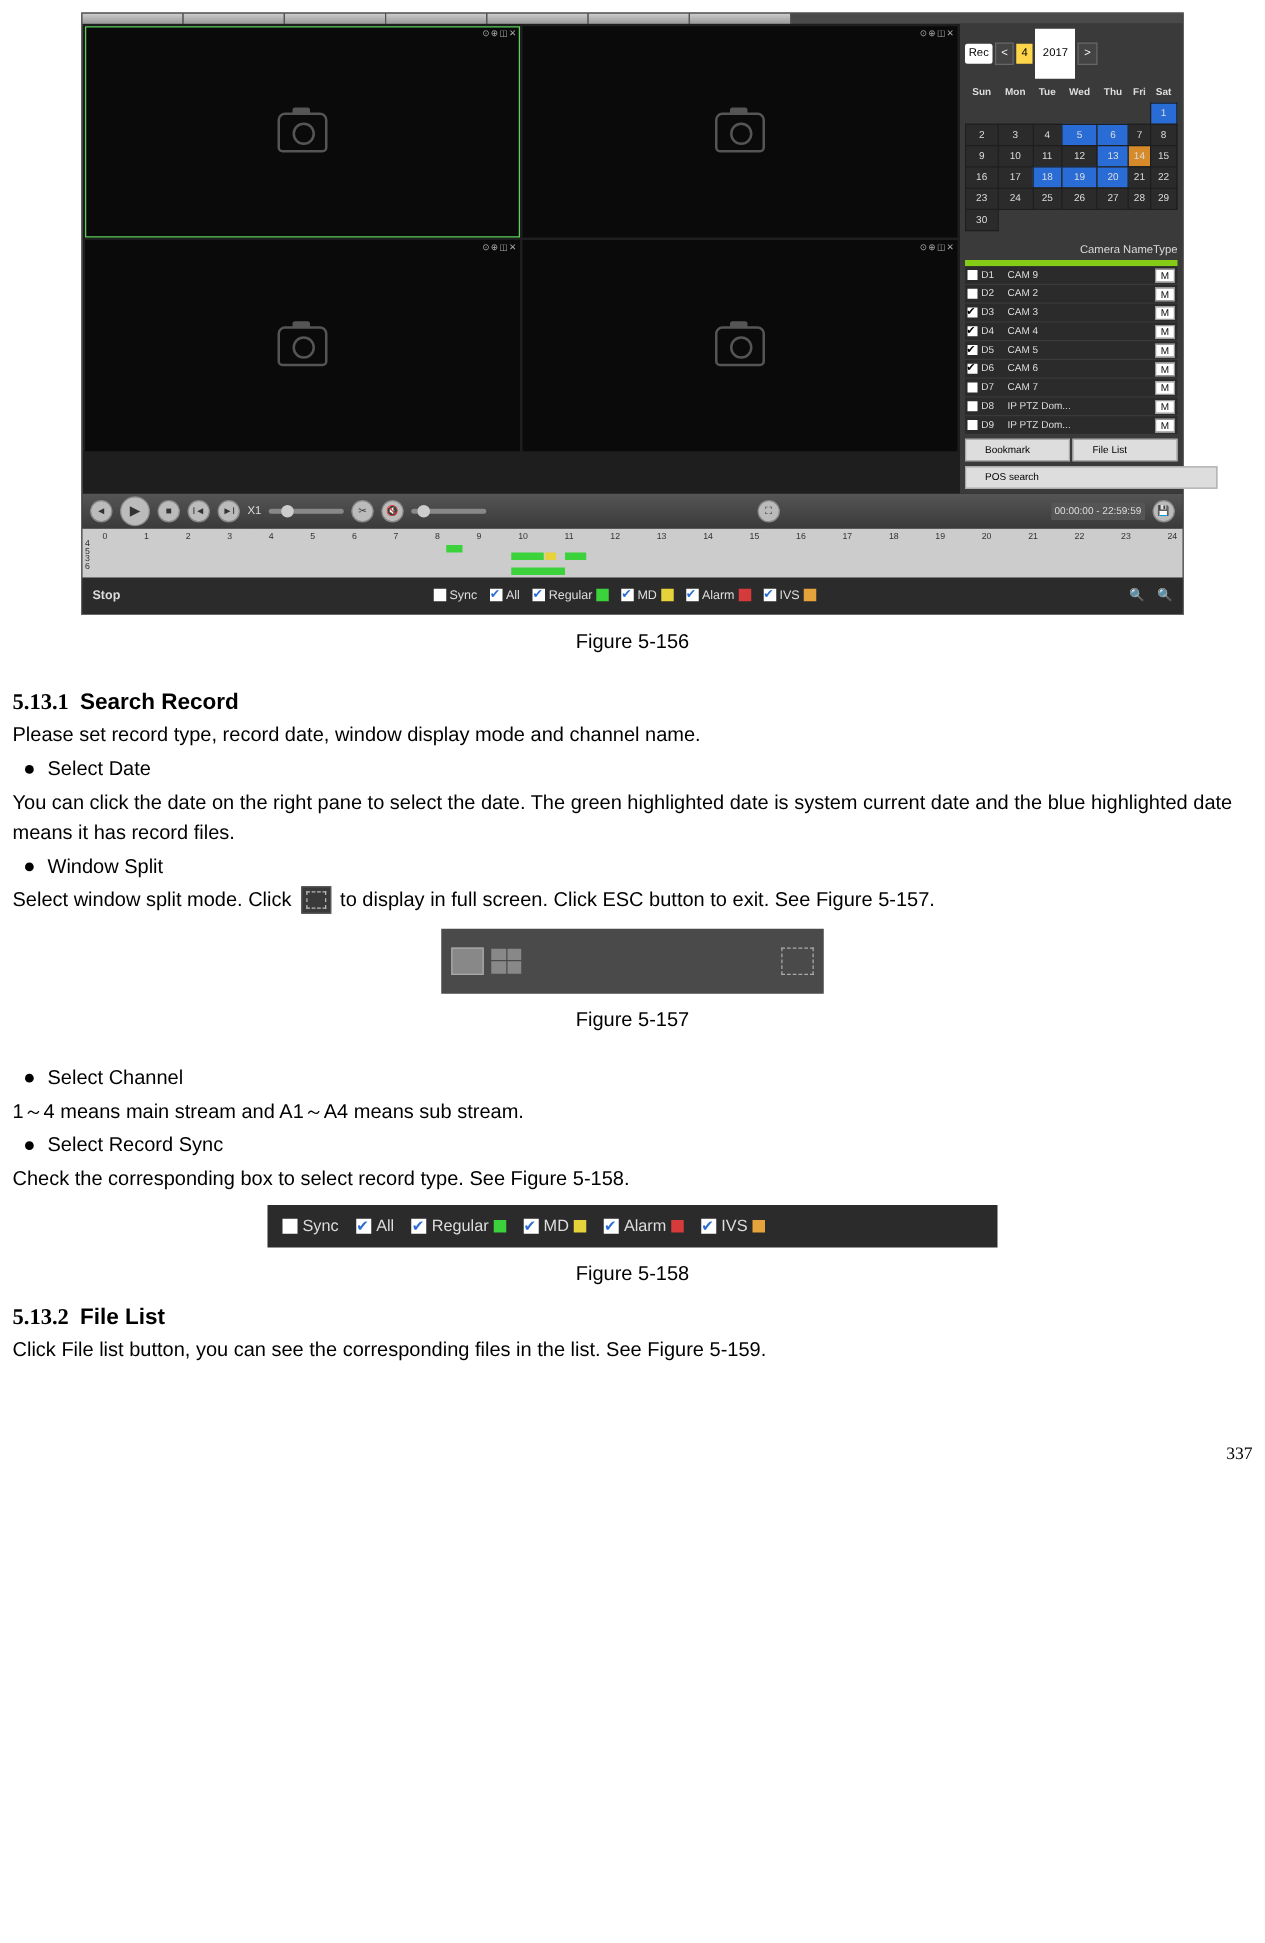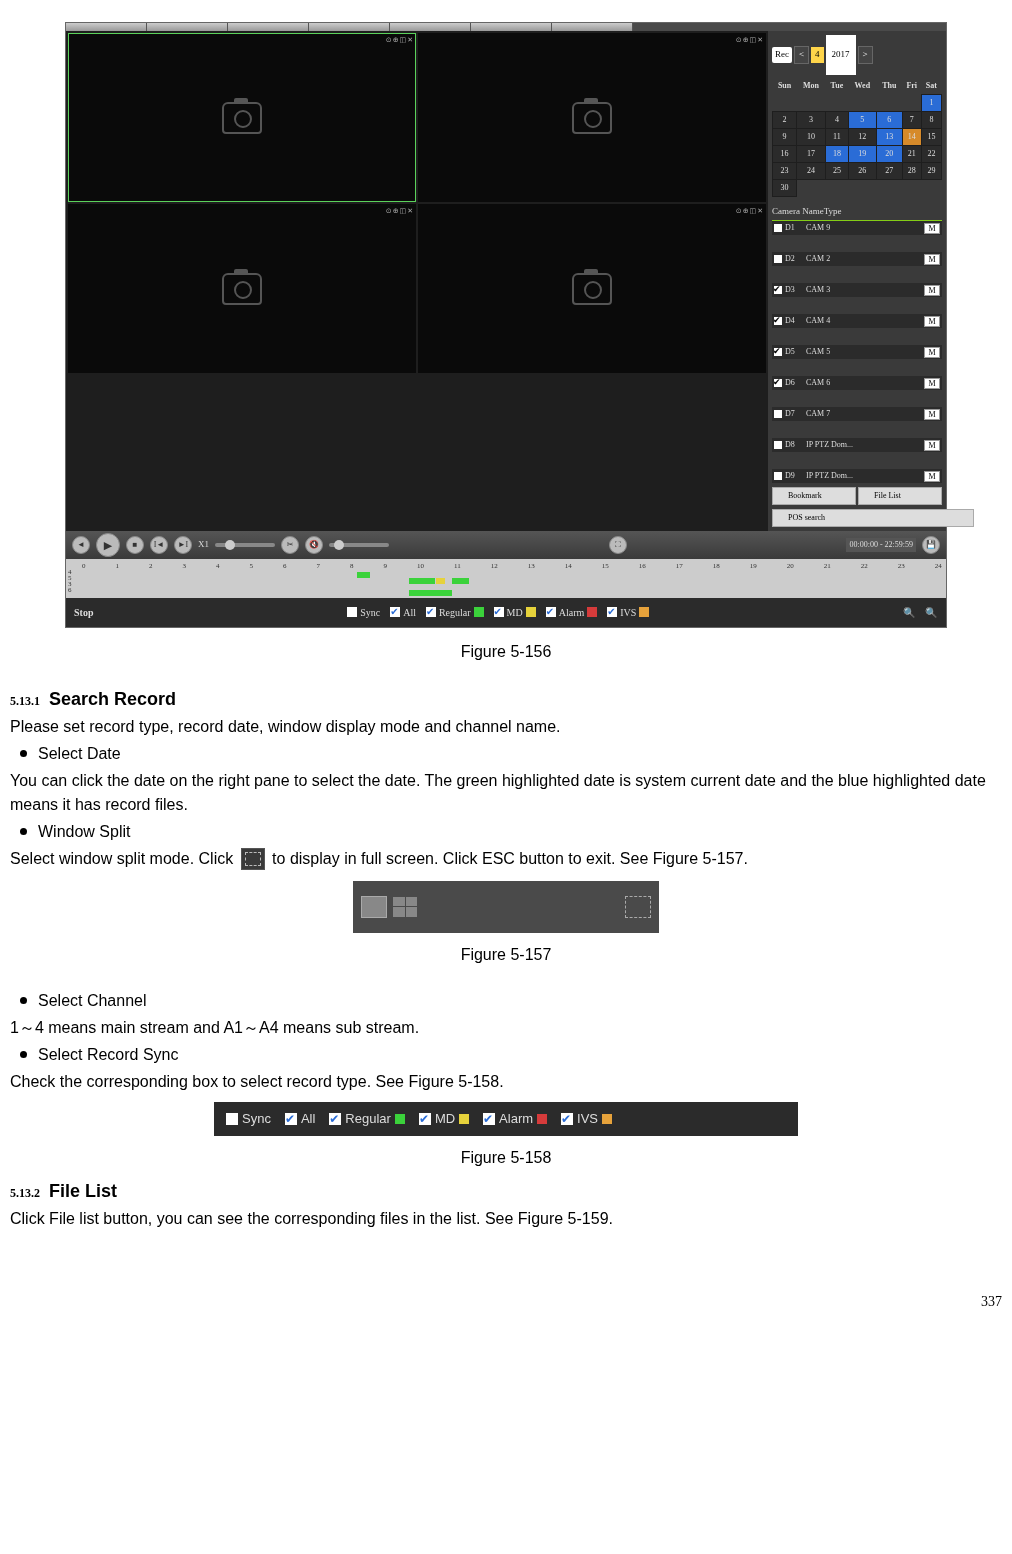--- a/index.html
+++ b/index.html
@@ -7,24 +7,23 @@
     font-size: 16px;
     color: #000;
     margin: 0;
     padding: 10px 10px 20px 10px;
     width: 992px;
     background: #fff;
     line-height: 1.5;
   }
   .app-shot {
     width: 880px;
-    margin: 12px auto;
+    margin: 0 auto;
     background: #1e1e1e;
     border: 1px solid #666;
-    font-family: Liberation Serif, serif;
   }
   .tabs-row {
     height: 8px;
     background: #4a4a4a;
     display: flex;
   }
   .tabs-row .seg { width: 80px; height: 8px; border-right: 1px solid #555; background: linear-gradient(#ccc,#999); }
   .shot-body { display: flex; }
   .panes { flex: 1; padding: 2px; }
   .pane-grid {
@@ -67,22 +66,22 @@
   .rec-row { display:flex; gap:2px; align-items:center; margin-bottom:3px;}
   .rec-chip { background:#fff; color:#000; padding:1px 3px; border-radius:2px; font-size:9px;}
   .mon-chip { background:#ffd54a; color:#000; padding:1px 4px; font-size:9px;}
   .yr-chip { background:#fff; color:#000; padding:13px 6px; font-size:9px;}
   .nav-chip { background:#444; color:#fff; padding:1px 4px; font-size:9px; border:1px solid #666;}
   .cal { width:100%; border-collapse:collapse; }
   .cal th, .cal td { text-align:center; font-size:8px; padding:2px 0; color:#ddd; }
   .cal td.cell { background:#2b2b2b; border:1px solid #1e1e1e; }
   .cal td.blue { background:#2a6cd6; }
   .cal td.orange { background:#d68a2a; }
-  .cam-hdr { display:flex; justify-content:flex-start; font-size:9px; color:#ddd; border-bottom:1px solid #84cc16; padding:2px 0; margin-top:6px;}
-  .cam-list { display:flex; flex-direction:column; gap:17px; }
+  .cam-hdr { display:flex; justify-content:flex-end; font-size:9px; color:#ddd; border-bottom:5px solid #84cc16; padding:2px 0; margin-top:6px;}
+  .cam-list { display:flex; flex-direction:column; gap:1px; }
   .cam-row { display:flex; align-items:center; gap:3px; font-size:8px; color:#ddd; background:#2b2b2b; padding:1px 2px;}
   .cam-row .cb { width:8px; height:8px; background:#fff; display:inline-block; position:relative;}
   .cam-row .cb.on:after { content:"✔"; position:absolute; top:-3px; left:-1px; font-size:9px; color:#000;}
   .cam-row .id { width:18px; }
   .cam-row .nm { flex:1; white-space:nowrap; overflow:hidden; text-overflow:ellipsis;}
   .cam-row .ty { width:14px; background:#fff; color:#000; text-align:center; border:1px solid #999; font-size:8px; line-height:9px;}
   .btn-row { display:flex; gap:2px; margin-top:4px;}
   .btn-row .b { flex:1; font-size:8px; background:#ddd; color:#000; text-align:left; padding:2px 15px; border:1px solid #aaa;}
   .play-bar {
     background: linear-gradient(#555,#3a3a3a);
@@ -116,21 +115,21 @@
     display:flex; align-items:center; gap:10px; padding:0 8px;
     color:#ddd; font-size:10px;
   }
   .foot-bar .ck { display:flex; align-items:center; gap:3px; }
   .foot-bar .ck .box { width:10px; height:10px; background:#fff; display:inline-block; position:relative;}
   .foot-bar .ck .box.on:after { content:"✔"; position:absolute; top:-3px; left:0; font-size:10px; color:#2a6cd6;}
   .sw { width:10px; height:10px; display:inline-block; }
   .sw.g { background:#3bd23b;} .sw.y { background:#e6d23b;} .sw.r { background:#d63b3b;} .sw.o { background:#e6a23b;}
   .fig-cap { text-align:center; margin:10px 0 22px 0; font-size:16px; }
   .sec-h { font-size:18px; font-weight:bold; margin: 8px 0 2px 0;}
-  .sec-h .num { font-family: 'Times New Roman', serif; font-size:12px; margin-right:4px;}
+  .sec-h .num { font-family: 'Times New Roman', serif; font-size:18px; margin-right:4px;}
   .bul { list-style:none; padding:0; margin:0;}
   .bul li { padding-left:28px; position:relative; margin:3px 0;}
   .bul li:before { content:""; position:absolute; left:10px; top:8px; width:7px; height:7px; background:#000; border-radius:50%;}
   .inline-ico {
     display:inline-block; width:22px; height:20px; vertical-align:middle;
     background:#3a3a3a; border:1px solid #555; position:relative; margin:0 3px;
   }
   .inline-ico:before {
     content:""; position:absolute; top:3px; left:3px; right:3px; bottom:3px;
     border:1px dashed #bbb;

